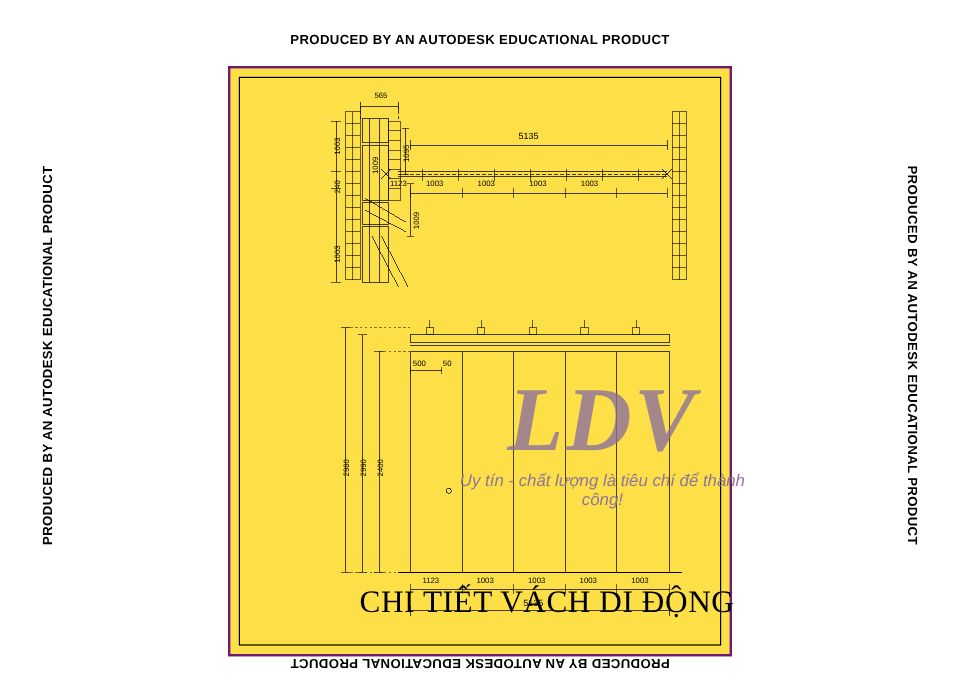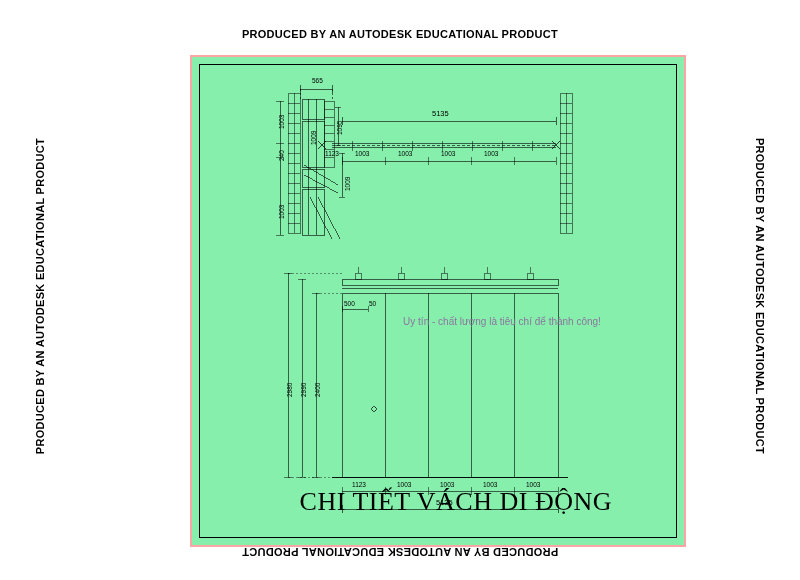--- a/index.html
+++ b/index.html
@@ -50,24 +50,24 @@
     width: 320px;
     text-align: center;
     transform: rotate(90deg);
   }
 
   
   .frame-outer {
     position: absolute;
     left: 190px;
     top: 55px;
-    width: 496px;
+    width: 420px;
     height: 492px;
-    border: 2px solid #fca5a5;
-    background: #86efac;
+    border: 2px solid #701a75;
+    background: #fde047;
     box-sizing: border-box;
   }
   .frame-inner {
     position: absolute;
     left: 7px;
     top: 7px;
     right: 7px;
     bottom: 7px;
     border: 1px solid #000;
     box-sizing: border-box;
@@ -106,21 +106,22 @@
     font-weight: bold;
     font-style: italic;
     font-size: 76px;
     line-height: 76px;
     color: #8c6f9e;
     opacity: 0.78;
     letter-spacing: 2px;
   }
   .wm-sub {
     margin-top: 4px;
-    font-size: 10px;
+    font-size: 14px;
+    font-style: italic;
     color: #8c6f9e;
     opacity: 0.95;
   }
 
   
   .dim {
     position: absolute;
     font-size: 6.5px;
     font-family: "Liberation Sans", sans-serif;
     color: #000;
@@ -361,17 +362,18 @@
 
   <div class="dim" style="left:160px; top:424px;">1123</div>
   <div class="dim" style="left:205px; top:424px;">1003</div>
   <div class="dim" style="left:248px; top:424px;">1003</div>
   <div class="dim" style="left:291px; top:424px;">1003</div>
   <div class="dim" style="left:334px; top:424px;">1003</div>
 
   <div class="dim" style="left:244px; top:441px; font-size:7.5px;">5135</div>
 
   <div class="watermark">
+    <div class="wm-letters">LDV</div>
     <div class="wm-sub">Uy tín - chất lượng là tiêu chí để thành công!</div>
   </div>
 
   <div class="title">CHI TIẾT VÁCH DI ĐỘNG</div>
 </div>
 
 </body></html>

